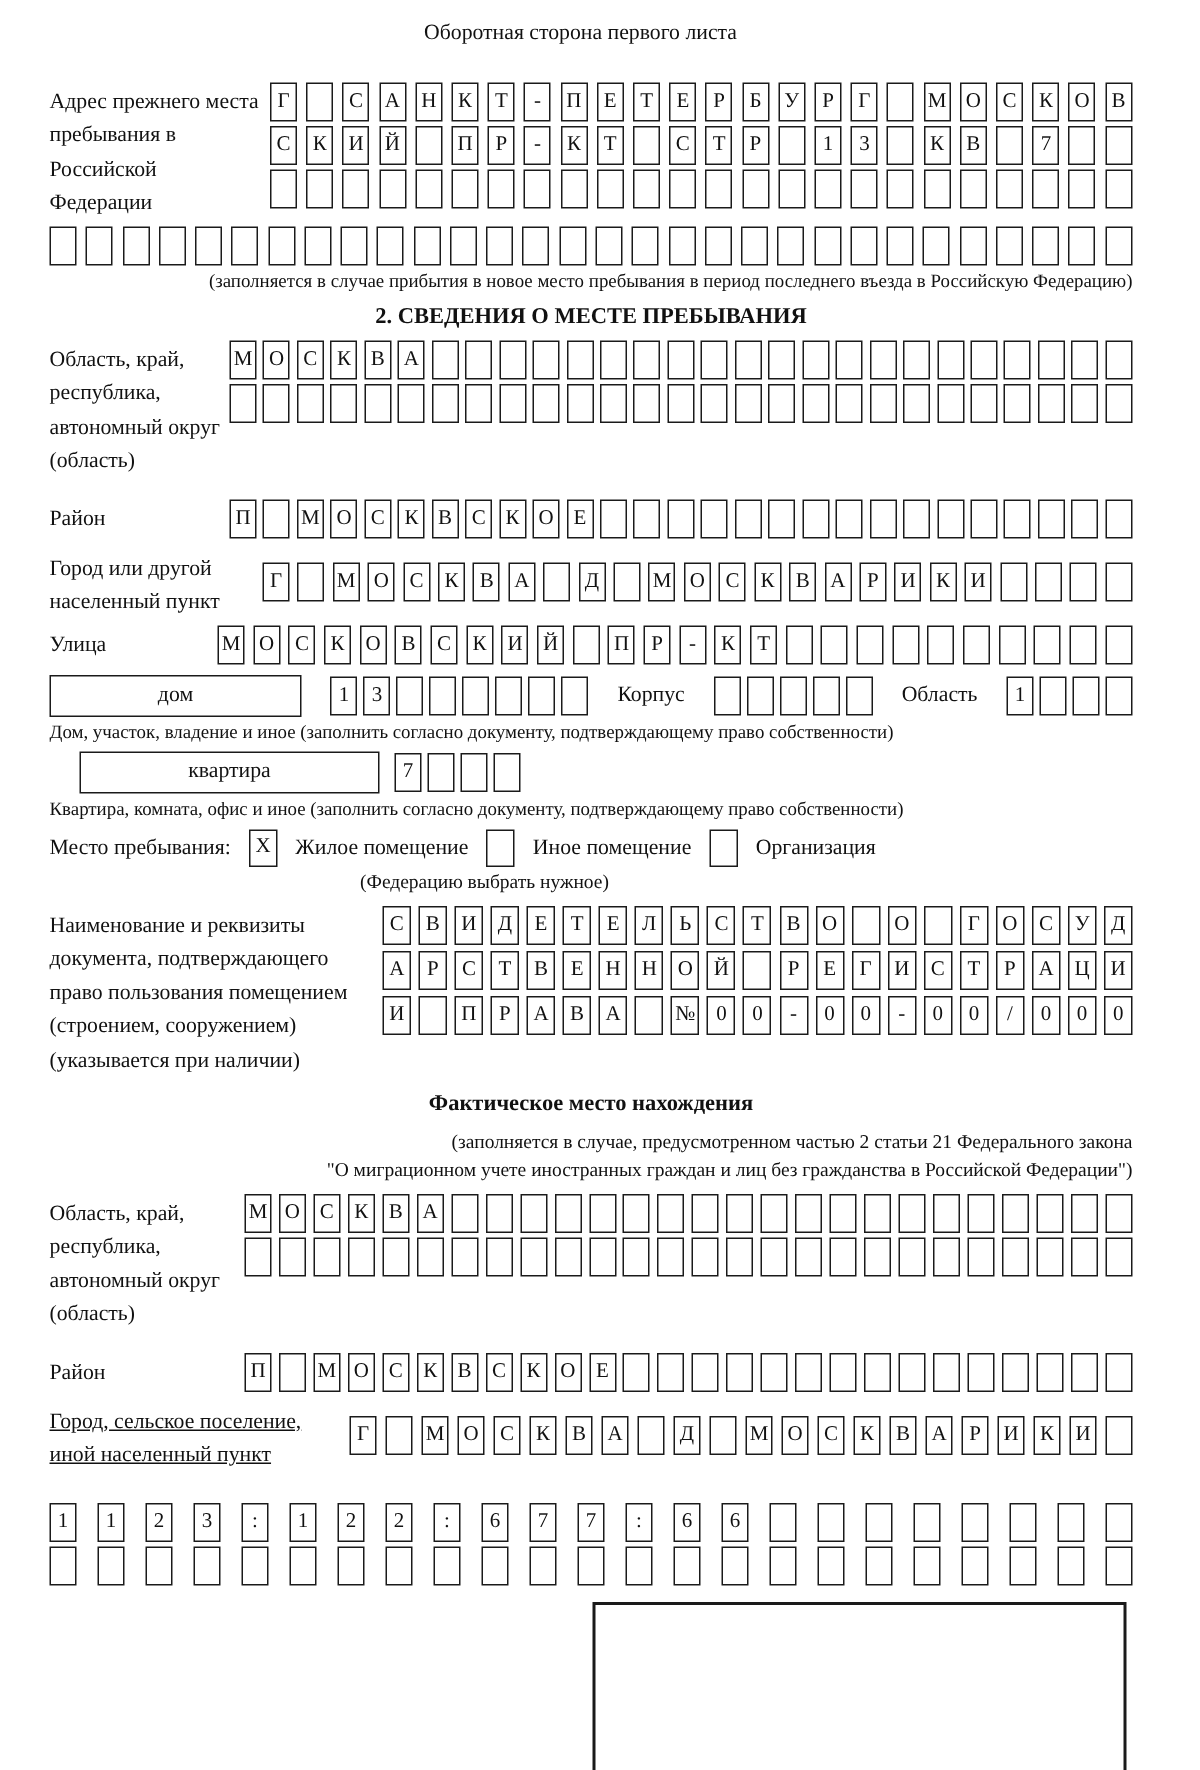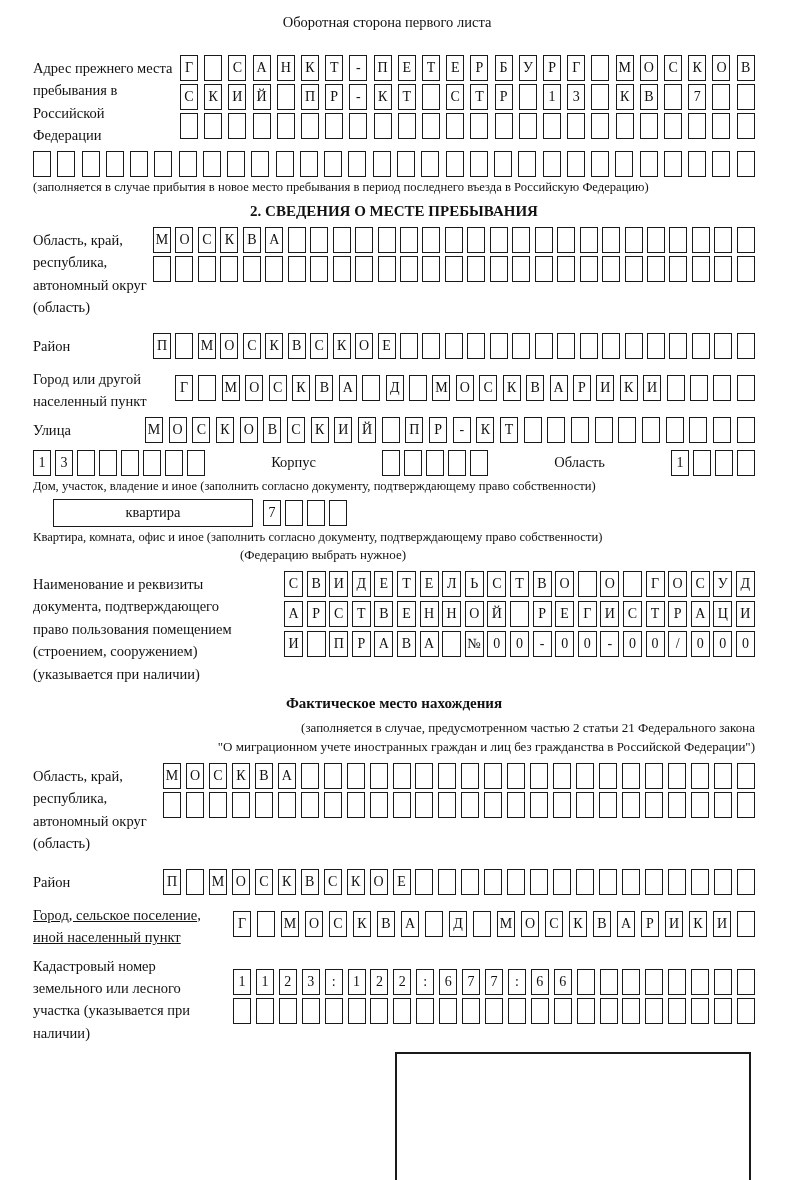--- a/index.html
+++ b/index.html
@@ -27,42 +27,42 @@
   .cells-g { display:flex; gap:4px; }
   .cell {
     flex:none; width:18px; height:26px;
     border:1.6px solid #1a1a1a;
     display:flex; align-items:center; justify-content:center;
     font-size:14px; line-height:1;
   }
   .full { margin-top:1px; }
 
   .caption { font-size:12.6px; }
-  .center { text-align:left; }
+  .center { text-align:right; }
   .cap-after { margin:2px 0 6px 0; }
 
   .sec-title { text-align:center; font-weight:bold; font-size:15px; margin:8px 0 7px 0; }
 
   .mb16 { margin-bottom:14px; }
 
   .house-row { display:flex; align-items:center; justify-content:space-between; margin:4px 0 3px 0; }
   .wide-box { border:1.6px solid #1a1a1a; height:28px; display:flex; align-items:center; justify-content:center; font-size:14.5px; }
   .box-dom { width:168px; }
   .box-kv { width:200px; }
   .inline-label { font-size:14.5px; }
   .apt-row { display:flex; align-items:center; gap:10px; margin:5px 0 3px 0;padding-left:20px; }
 
   .stay-row { display:flex; align-items:center; gap:12px; margin-top:6px; }
   .cb {
     flex:none; width:19px; height:25px; border:1.6px solid #1a1a1a;
     display:flex; align-items:center; justify-content:center; font-size:14px;
   }
   .stay-note { margin:2px 0 8px 207px; font-size:13px; }
 
-  .doc-block { margin-bottom:10px;gap:29px; }
+  .doc-block { margin-bottom:10px; }
   .doc-block .cells { margin-bottom:4px; }
   .doc-block .cell { width:19px; }
 
   .fact-note { text-align:right; font-size:13px; line-height:1.45; margin-bottom:6px; }
 
   .cad-block { display:flex; }
   .cad-rows { flex:1; display:flex; flex-direction:column; margin-top:16px; }
 
   .stamp-box {
     width:356px; height:176px; border:2px solid #1a1a1a;
@@ -355,20 +355,21 @@
           <span class="cell"></span>
           <span class="cell"></span>
           <span class="cell"></span>
           <span class="cell"></span>
           <span class="cell"></span>
         </div>
     </div>
   </div>
 
   <div class="house-row">
+    <div class="wide-box box-dom">дом</div>
     <div class="cells-g">
         <span class="cell">1</span>
         <span class="cell">3</span>
         <span class="cell"></span>
         <span class="cell"></span>
         <span class="cell"></span>
         <span class="cell"></span>
         <span class="cell"></span>
         <span class="cell"></span>
       </div>
@@ -394,20 +395,29 @@
     <div class="wide-box box-kv">квартира</div>
     <div class="cells-g">
         <span class="cell">7</span>
         <span class="cell"></span>
         <span class="cell"></span>
         <span class="cell"></span>
       </div>
   </div>
   <div class="caption">Квартира, комната, офис и иное (заполнить согласно документу, подтверждающему право собственности)</div>
 
+  <div class="stay-row">
+    <span class="inline-label">Место пребывания:</span>
+    <span class="cb">X</span>
+    <span class="inline-label">Жилое помещение</span>
+    <span class="cb"></span>
+    <span class="inline-label">Иное помещение</span>
+    <span class="cb"></span>
+    <span class="inline-label">Организация</span>
+  </div>
   <div class="stay-note">(Федерацию выбрать нужное)</div>
 
   <div class="field-block doc-block">
     <div class="f-label w222">Наименование и реквизиты документа, подтверждающего право пользования помещением (строением, сооружением) (указывается при наличии)</div>
     <div class="rows">
       <div class="cells">
           <span class="cell">С</span>
           <span class="cell">В</span>
           <span class="cell">И</span>
           <span class="cell">Д</span>
@@ -604,21 +614,20 @@
           <span class="cell">Р</span>
           <span class="cell">И</span>
           <span class="cell">К</span>
           <span class="cell">И</span>
           <span class="cell"></span>
         </div>
     </div>
   </div>
 
   <div class="cad-block">
-    <div class="f-label w200">Кадастровый номер земельного или лесного участка (указывается при наличии)</div>
     <div class="cad-rows">
       <div class="cells">
           <span class="cell">1</span>
           <span class="cell">1</span>
           <span class="cell">2</span>
           <span class="cell">3</span>
           <span class="cell">:</span>
           <span class="cell">1</span>
           <span class="cell">2</span>
           <span class="cell">2</span>

